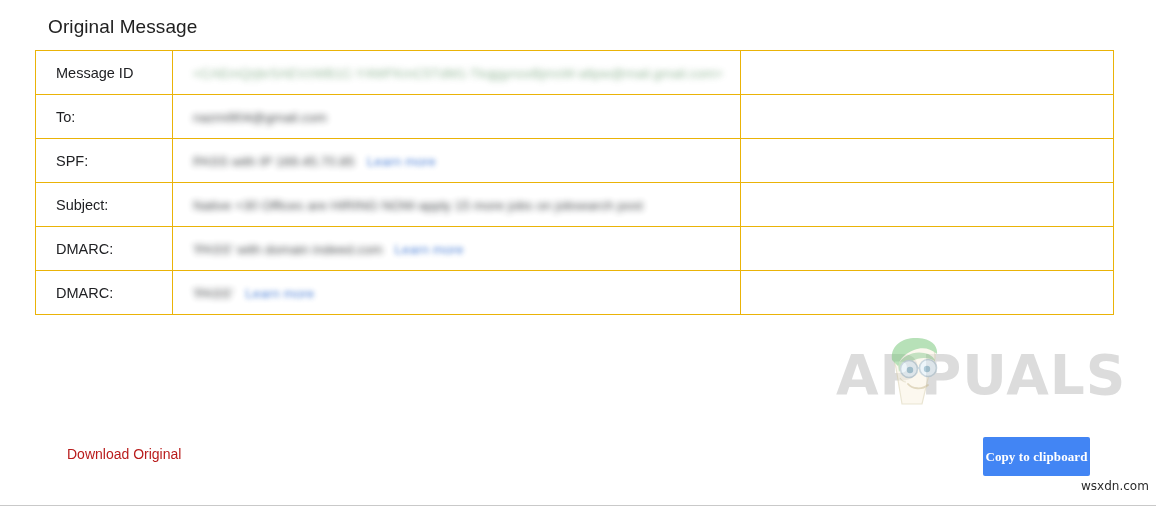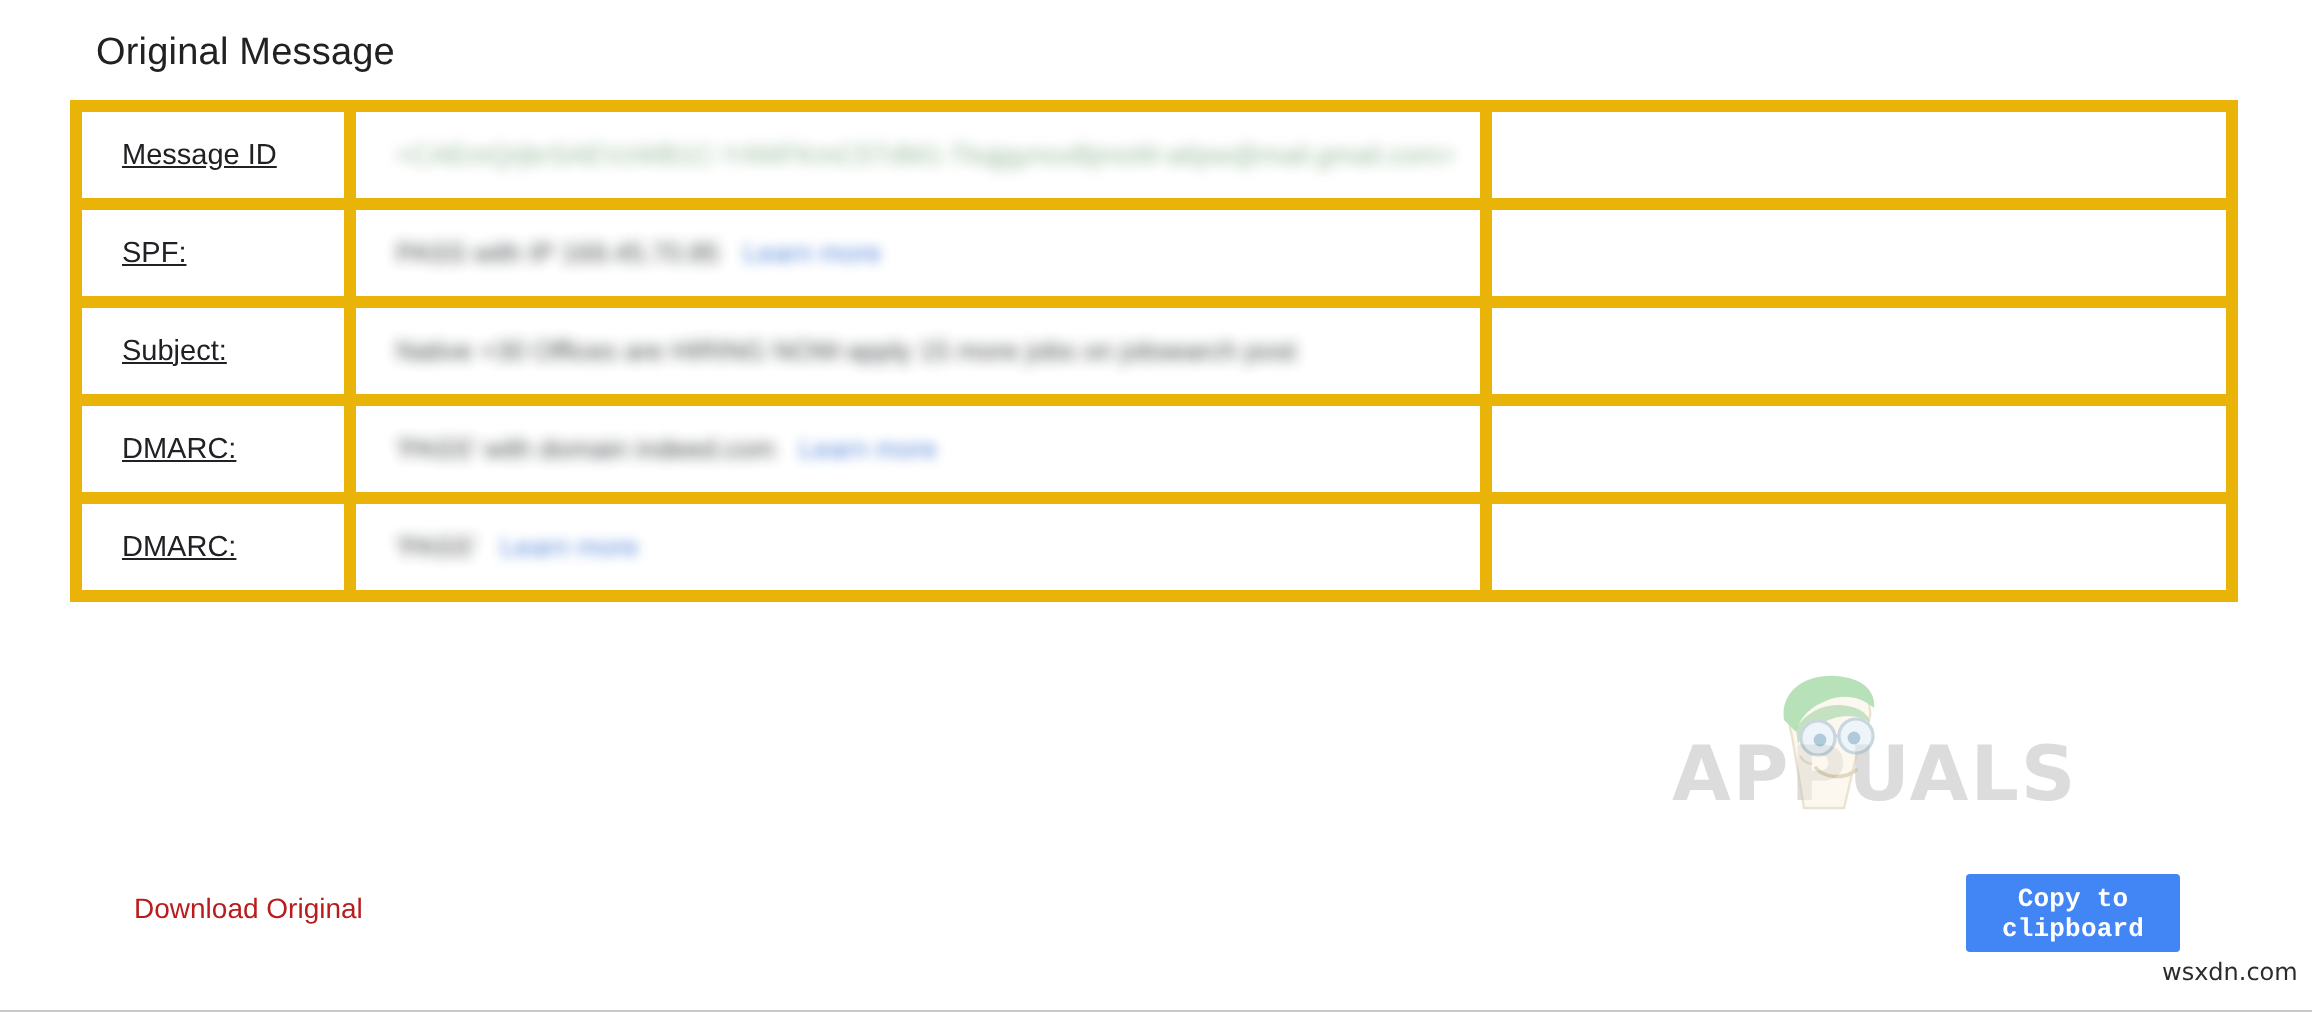--- a/index.html
+++ b/index.html
@@ -31,27 +31,26 @@
   .msg-table {
     position: absolute;
     left: 35px;
     top: 50px;
     width: 1078px;
     border-collapse: collapse;
     table-layout: fixed;
     background: #fff;
   }
   .msg-table td {
-    border: 6px solid #eab308;
+    border: 1px solid #eab308;
     height: 43px;
     padding: 0 0 0 20px;
     vertical-align: middle;
     font-size: 14.5px;
     color: #202124;
-    text-decoration: underline;
   }
   .col-label { width: 137px; }
   .col-value { width: 568px; }
   .col-extra { width: 373px; }
 
   .lbl {
     color: #202124;
     font-size: 14.5px;
     white-space: nowrap;
   }
@@ -108,21 +107,21 @@
   .copy-btn {
     position: absolute;
     left: 983px;
     top: 7px;
     width: 107px;
     height: 39px;
     background: #4285f4;
     color: #ffffff;
     border: none;
     border-radius: 2px;
-    font-family: Liberation Mono, monospace;
+    font-family: Liberation Serif, serif;
     font-size: 13px;
     font-weight: bold;
     letter-spacing: .1px;
     cursor: pointer;
     padding: 0;
   }
 
   .bottom-rule {
     position: absolute;
     left: 0;
@@ -137,23 +136,23 @@
     position: absolute;
     left: 836px;
     top: 339px;
     width: 290px;
     height: 72px;
     pointer-events: none;
   }
   .wm-text {
     position: absolute;
     left: 0;
-    top: 12px;
+    top: 0;
     font-family: "DejaVu Sans", sans-serif;
-    font-size: 38px;
+    font-size: 55px;
     font-weight: bold;
     color: rgba(140,140,140,0.30);
     letter-spacing: 1px;
     line-height: 72px;
     white-space: nowrap;
   }
   .wm-face {
     position: absolute;
     left: 42px;
     top: -5px;
@@ -189,20 +188,29 @@
         <span class="lbl">Message ID</span>
       </td>
       <td>
         <span class="blur-green">&lt;CAEmQrjbrSAEVzWB1C-Y4WFKmC5TdM1-TkqjgynoxBjmsW-a6pw@mail.gmail.com&gt;</span>
       </td>
       <td></td>
     </tr>
 
 
 
+    <tr>
+      <td>
+        <span class="lbl">To:</span>
+      </td>
+      <td>
+        <span class="blur">nazmi904@gmail.com</span>
+      </td>
+      <td></td>
+    </tr>
 
     <tr>
       <td>
         <span class="lbl">SPF:</span>
       </td>
       <td>
         <span class="blur">PASS with IP 169.45.70.85</span><span class="blur-link">Learn more</span>
       </td>
       <td></td>
     </tr>

